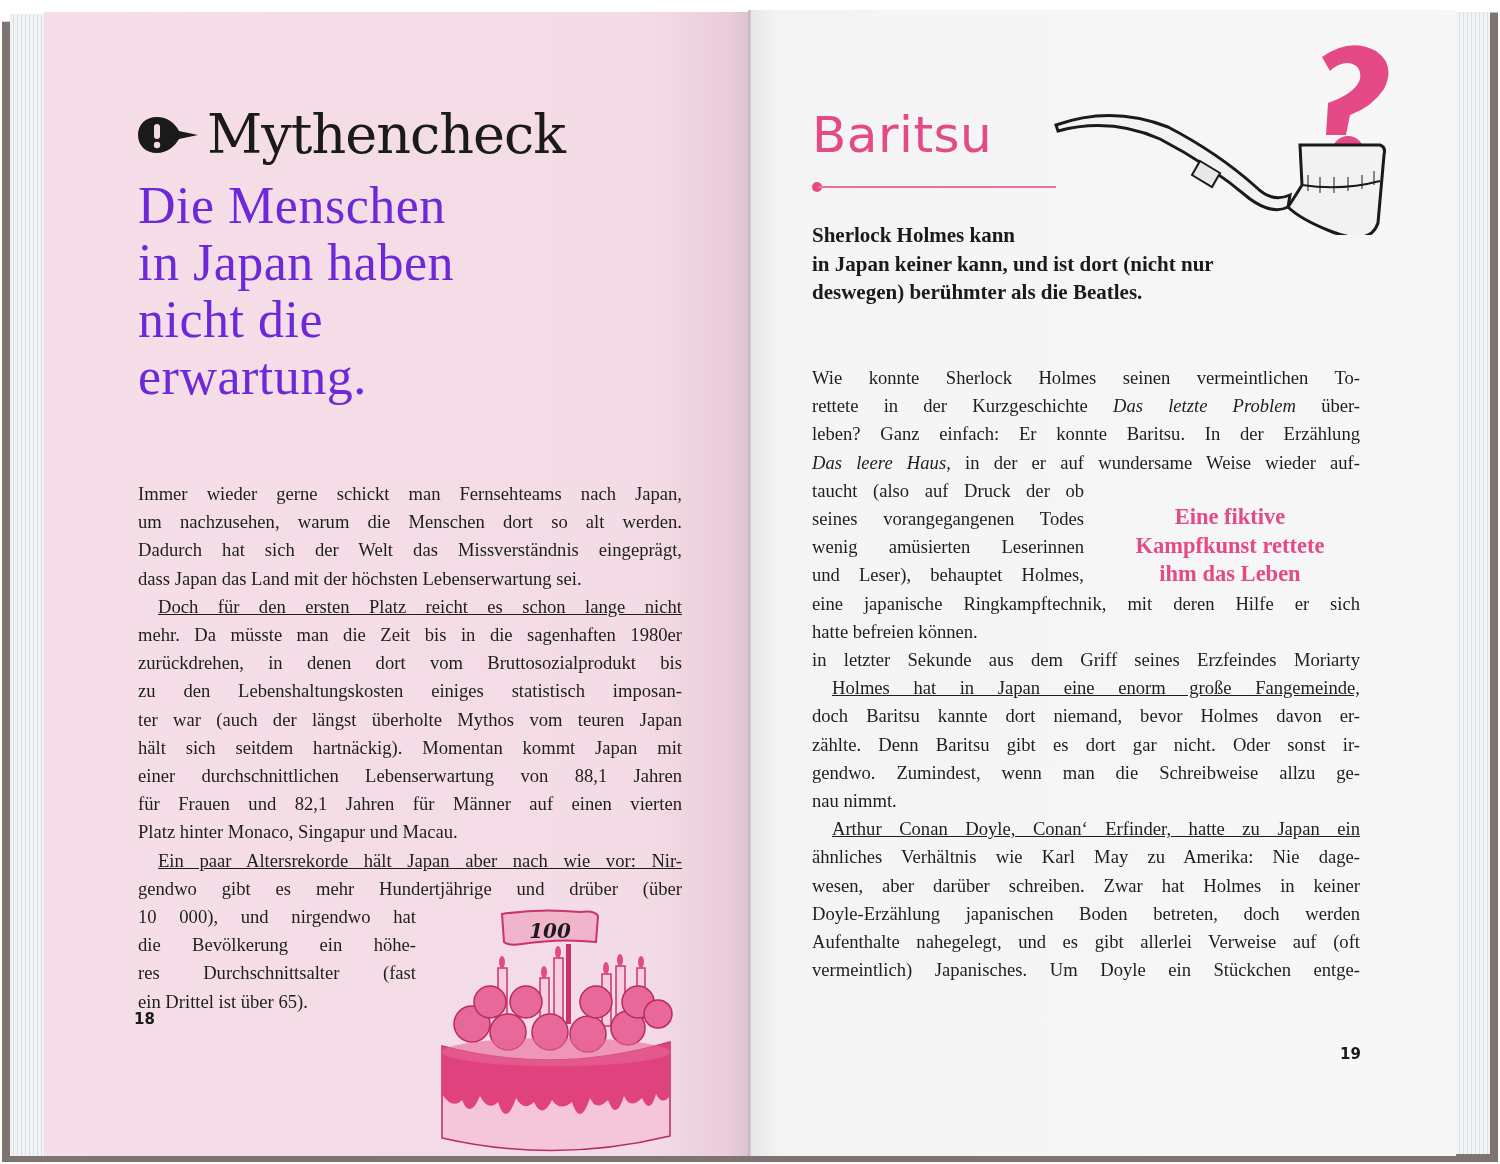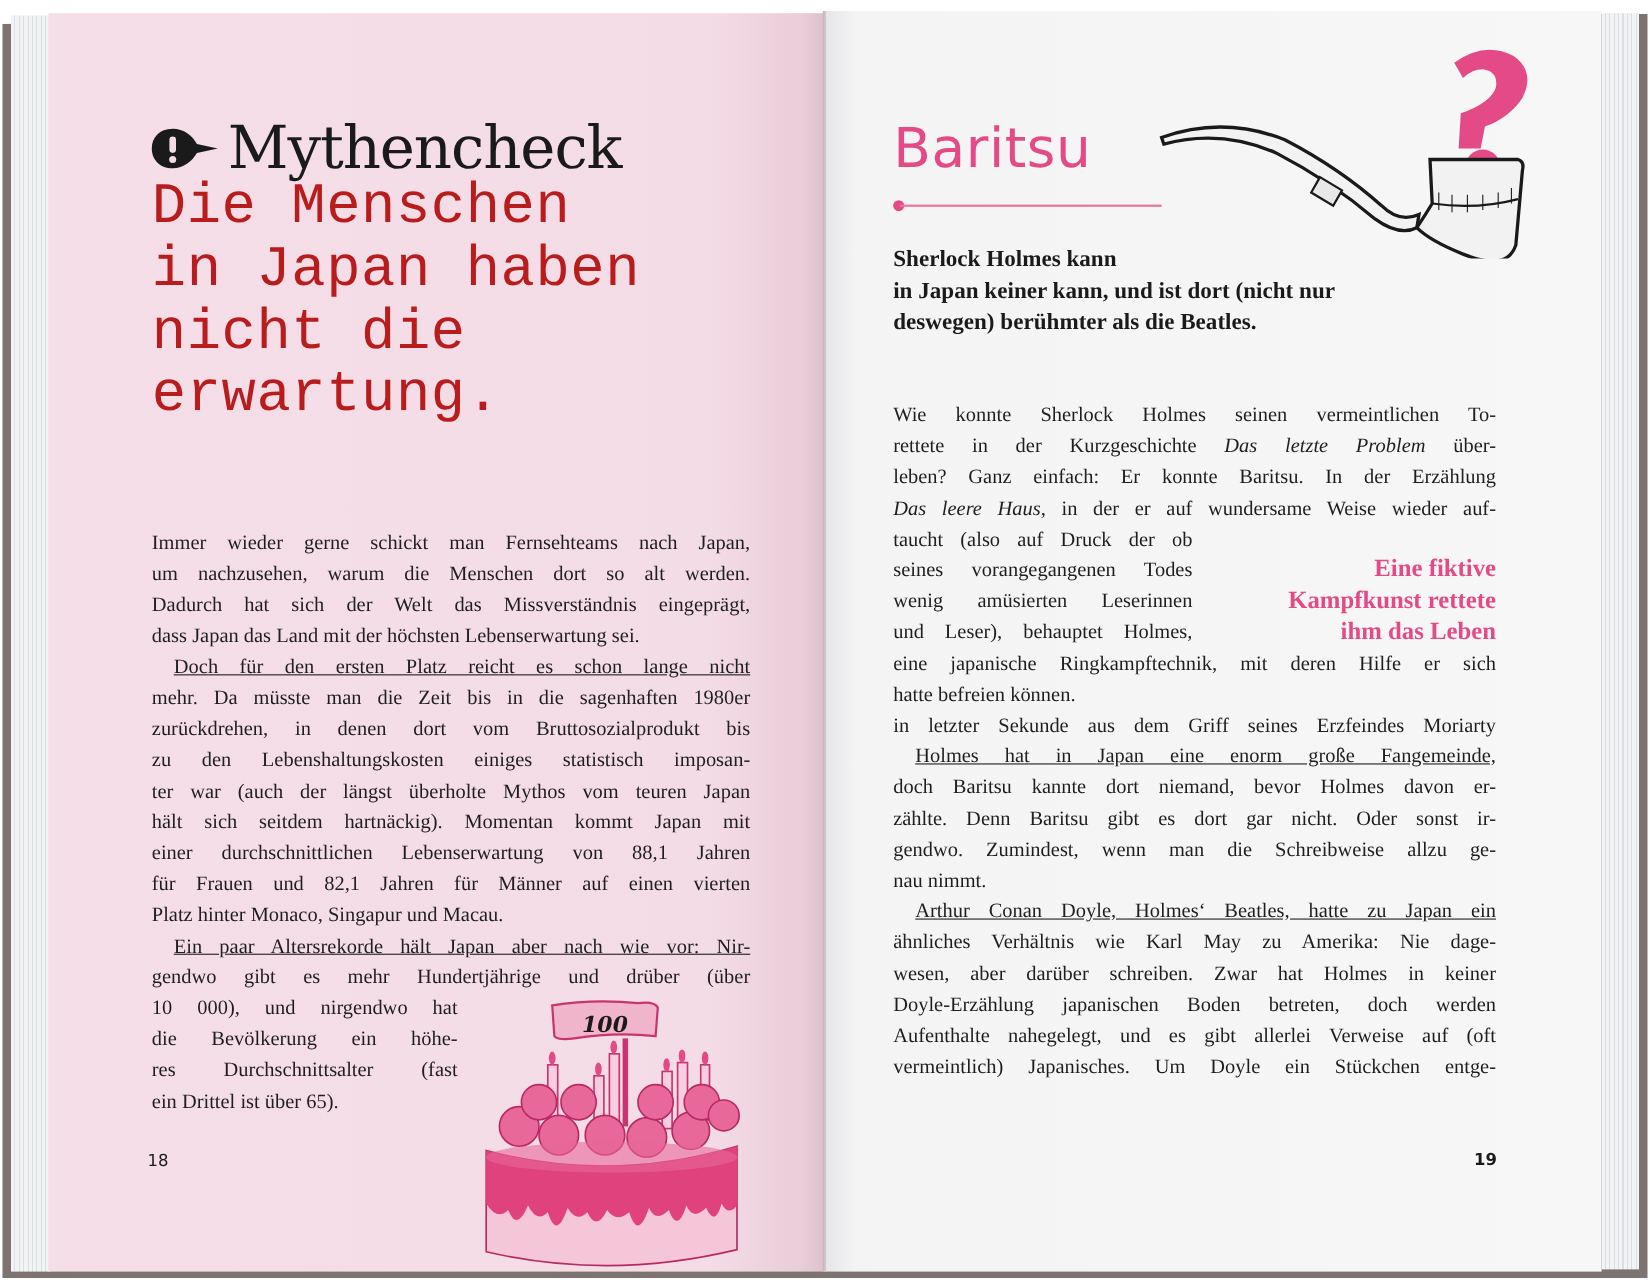--- a/index.html
+++ b/index.html
@@ -33,40 +33,40 @@
     background: linear-gradient(90deg, #c9aebb, #cfcfd1);
   }
 
   
   .myth-header { position: absolute; left: 137px; top: 108px; display: flex; align-items: center; gap: 8px; }
   .myth-icon { width: 62px; height: 40px; position: relative; }
   .myth-icon svg { width: 62px; height: 40px; display: block; }
   .myth-label { font-family: "DejaVu Serif", serif; font-size: 54px; color: #1a1a1a; letter-spacing: -1px; line-height: 1; }
 
   .myth-title {
-    position: absolute; left: 138px; top: 160px; width: 580px;
-    font-family: Liberation Mono, monospace; font-weight: 400; color: #b91c1c;
+    position: absolute; left: 138px; top: 177px; width: 580px;
+    font-family: Liberation Serif, serif; font-weight: 400; color: #6d28d9;
     font-size: 52px; line-height: 57px; letter-spacing: 0.5px;
   }
   .myth-title div { white-space: nowrap; }
 
   .body-left {
     position: absolute; left: 138px; top: 480px; width: 544px;
     font-family: "Liberation Serif", serif; font-size: 18.6px; line-height: 28.2px; color: #1e1e1e;
   }
   .para { text-align: justify; }
   .para .line { display: block; text-align: justify; text-align-last: justify; white-space: nowrap; }
   .para .line.last { text-align-last: left; }
   .indent { padding-left: 20px; text-decoration: underline; }
   .narrow .line { width: 278px; }
 
   .cake { position: absolute; left: 430px; top: 906px; width: 250px; height: 252px; }
   .cake svg { width: 100%; height: 100%; display: block; }
 
-  .page-num-left { position: absolute; left: 134px; top: 1046px; font-family: "DejaVu Sans", sans-serif; font-weight: 400; font-size: 15px; color: #1a1a1a; }
+  .page-num-left { position: absolute; left: 134px; top: 1010px; font-family: "DejaVu Sans", sans-serif; font-weight: 700; font-size: 15px; color: #1a1a1a; }
 
   
   .baritsu-title {
     position: absolute; left: 812px; top: 110px;
     font-family: "DejaVu Sans", sans-serif; font-size: 50px; color: #e34a86; line-height: 1; letter-spacing: 0.5px;
   }
   .baritsu-rule { position: absolute; left: 812px; top: 182px; width: 244px; height: 10px; }
   .baritsu-rule .dot { position: absolute; left: 0; top: 0; width: 10px; height: 10px; border-radius: 50%; background: #e34a86; }
   .baritsu-rule .ln { position: absolute; left: 6px; top: 4px; width: 238px; height: 1.5px; background: #e9749e; }
 
@@ -81,21 +81,21 @@
 
   .body-right {
     position: absolute; left: 812px; top: 364px; width: 548px;
     font-family: "Liberation Serif", serif; font-size: 18.6px; line-height: 28.2px; color: #1e1e1e;
   }
   .body-right .narrow .line { width: 272px; }
   .pullquote {
     position: absolute; left: 1100px; top: 503px; width: 260px; text-align: right;
     font-family: "Liberation Serif", serif; font-weight: 700; font-size: 22.5px; line-height: 28.5px; color: #e34a86;
   }
-  .pullquote div { white-space: nowrap; }
+  .pullquote div { white-space: nowrap; text-align: center; }
   .page-num-right { position: absolute; left: 1340px; top: 1045px; font-family: "DejaVu Sans", sans-serif; font-weight: 700; font-size: 15px; color: #1a1a1a; }
   em { font-style: italic; }
 </style>
 </head>
 <body>
 
 <div class="book-cover"></div>
 <div class="page-stack-left"></div>
 <div class="page-stack-right"></div>
 
@@ -249,21 +249,21 @@
     <span class="line">in letzter Sekunde aus dem Griff seines Erzfeindes Moriarty</span>
   </div>
   <div class="para">
     <span class="line indent">Holmes hat in Japan eine enorm große Fangemeinde,</span>
     <span class="line">doch Baritsu kannte dort niemand, bevor Holmes davon er-</span>
     <span class="line">zählte. Denn Baritsu gibt es dort gar nicht. Oder sonst ir-</span>
     <span class="line">gendwo. Zumindest, wenn man die Schreibweise allzu ge-</span>
     <span class="line last">nau nimmt.</span>
   </div>
   <div class="para">
-    <span class="line indent">Arthur Conan Doyle, Holmes‘ Beatles, hatte zu Japan ein</span>
+    <span class="line indent">Arthur Conan Doyle, Conan‘ Erfinder, hatte zu Japan ein</span>
     <span class="line">ähnliches Verhältnis wie Karl May zu Amerika: Nie dage-</span>
     <span class="line">wesen, aber darüber schreiben. Zwar hat Holmes in keiner</span>
     <span class="line">Doyle-Erzählung japanischen Boden betreten, doch werden</span>
     <span class="line">Aufenthalte nahegelegt, und es gibt allerlei Verweise auf (oft</span>
     <span class="line">vermeintlich) Japanisches. Um Doyle ein Stückchen entge-</span>
   </div>
 </div>
 
 <div class="pullquote">
   <div>Eine fiktive</div>

